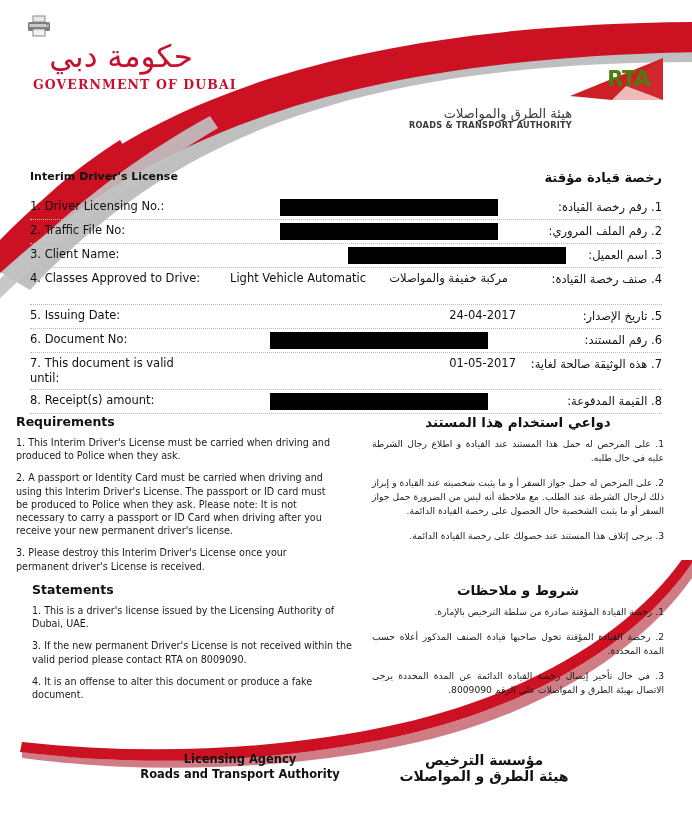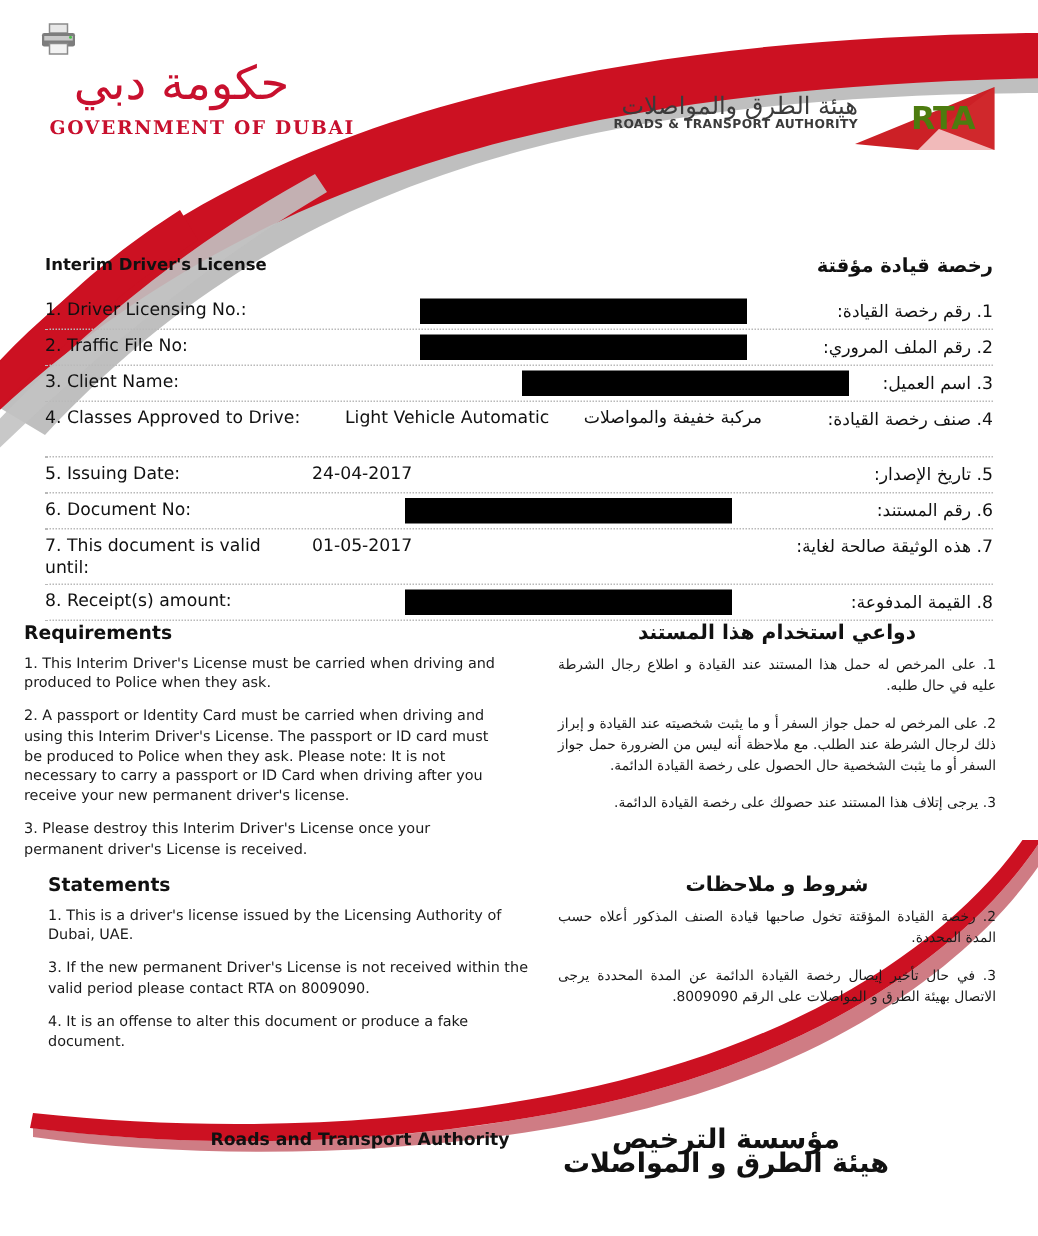--- a/index.html
+++ b/index.html
@@ -81,25 +81,26 @@
   }
   #rta-logo .rta-words {
     position: absolute;
     right: 86px;
     top: 2px;
     text-align: right;
     white-space: nowrap;
   }
   #rta-logo .rta-ar {
     display: block;
-    font-size: 16px;
+    font-size: 13px;
     line-height: 13px;
     color: #3b3b3b;
     direction: rtl;
     letter-spacing: 0.6px;
+    margin-top: 43px;
   }
   #rta-logo .rta-en {
     display: block;
     font-size: 8.2px;
     line-height: 11px;
     font-weight: bold;
     color: #3b3b3b;
     letter-spacing: 0.25px;
   }
   #rta-logo .rta-mark {
@@ -203,24 +204,24 @@
   }
   .f-value .v-ar {
     position: absolute;
     right: 8px;
     top: 0;
     direction: rtl;
     white-space: nowrap;
   }
   .f-value .v-date {
     position: absolute;
-    left: 0;
+    left: 12px;
     right: 0;
     top: 0;
-    text-align: left;
+    text-align: right;
   }
   .redact {
     position: absolute;
     top: 0px;
     height: 17px;
     background: #000000;
   }
 
   
   .section {
@@ -282,21 +283,21 @@
     line-height: 15px;
     color: #111111;
   }
   .foot-ar {
     position: absolute;
     right: 78px;
     top: 0;
     width: 260px;
     text-align: center;
     direction: rtl;
-    font-size: 18px;
+    font-size: 14px;
     font-weight: bold;
     line-height: 16px;
     color: #111111;
   }
 </style>
 </head>
 <body>
 
 <div id="page">
 
@@ -429,27 +430,29 @@
     <div>
         <p>1. This is a driver's license issued by the Licensing Authority of Dubai, UAE.</p>
         <p>3. If the new permanent Driver's License is not received within the valid period please contact RTA on 8009090.</p>
         <p>4. It is an offense to alter this document or produce a fake document.</p>
       </div>
   </div>
 
   <div class="section sec-ar" id="stm-ar">
     <div class="sec-head-ar">شروط و ملاحظات</div>
     <div>
+        <p>1. رخصة القيادة المؤقتة صادرة من سلطة الترخيص بالإمارة.</p>
         <p>2. رخصة القيادة المؤقتة تخول صاحبها قيادة الصنف المذكور أعلاه حسب المدة المحددة.</p>
         <p>3. في حال تأخير إيصال رخصة القيادة الدائمة عن المدة المحددة يرجى الاتصال بهيئة الطرق و المواصلات على الرقم 8009090.</p>
       </div>
   </div>
 
   <div id="footer">
     <div class="foot-en">
+      <div>Licensing Agency</div>
       <div>Roads and Transport Authority</div>
     </div>
     <div class="foot-ar">
       <div>مؤسسة الترخيص</div>
       <div>هيئة الطرق و المواصلات</div>
     </div>
   </div>
 
 </div>
 

